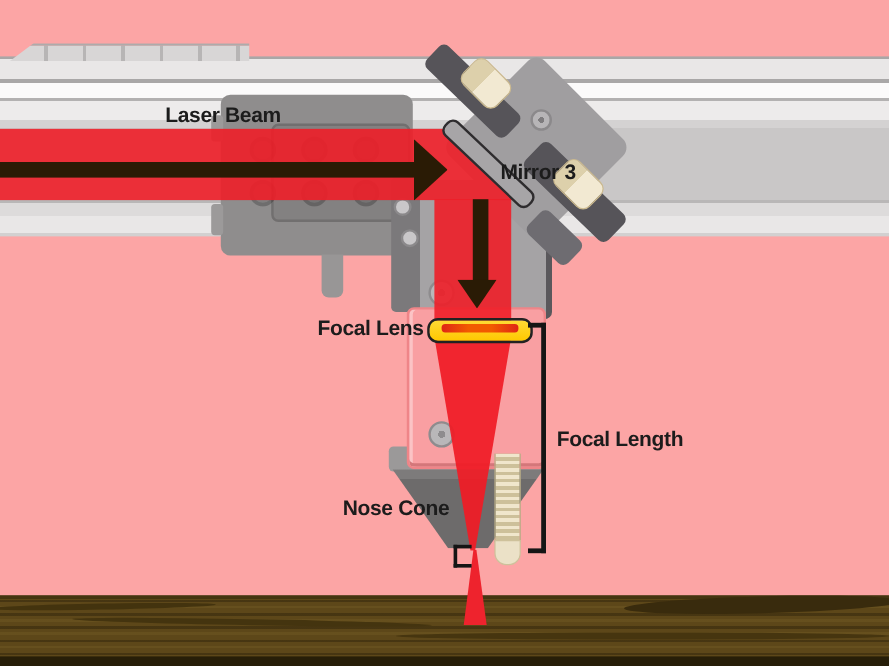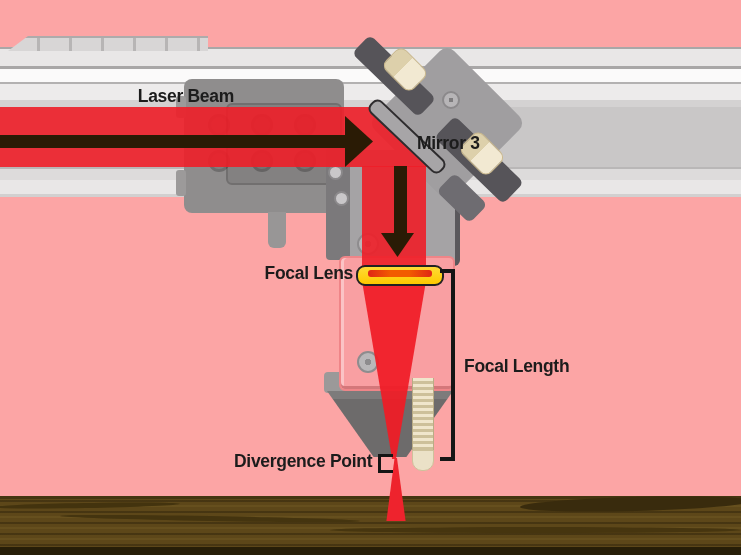--- a/index.html
+++ b/index.html
@@ -163,15 +163,15 @@
   <div class="abs v-shaft"></div>
   <div class="abs v-head"></div>
 
   <div class="abs fl-bracket"></div>
   <div class="abs dp-bracket"></div>
 
   <div class="lbl lbl-laser">Laser Beam</div>
   <div class="lbl lbl-mirror">Mirror 3</div>
   <div class="lbl lbl-flens">Focal Lens</div>
   <div class="lbl lbl-flength">Focal Length</div>
-  <div class="lbl lbl-div">Divergence Point</div>
+  <div class="lbl lbl-nose">Nose Cone</div>
 
 </div>
 
 </body></html>

